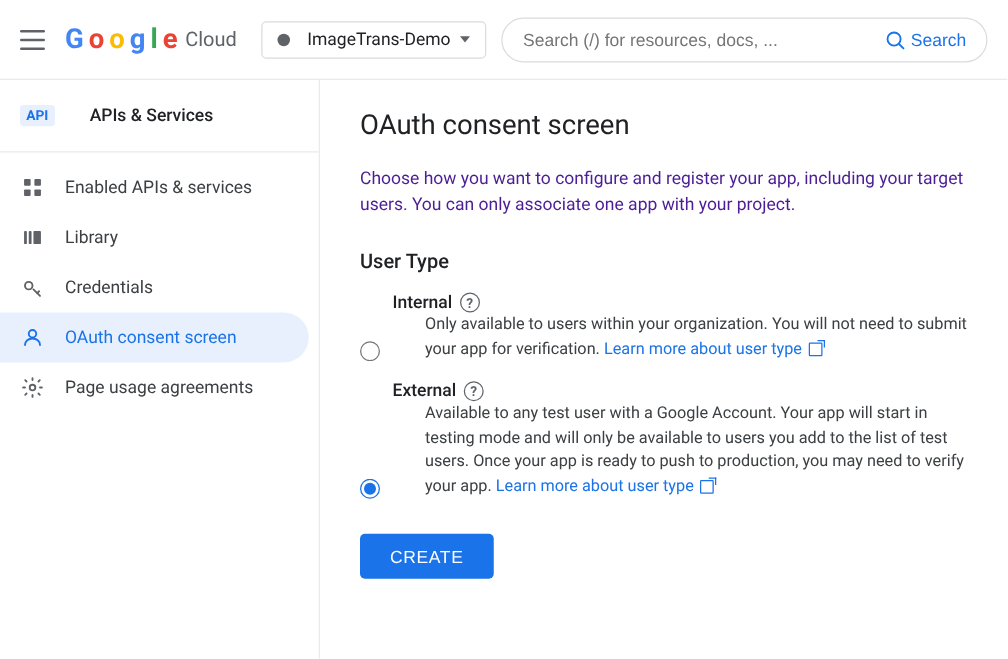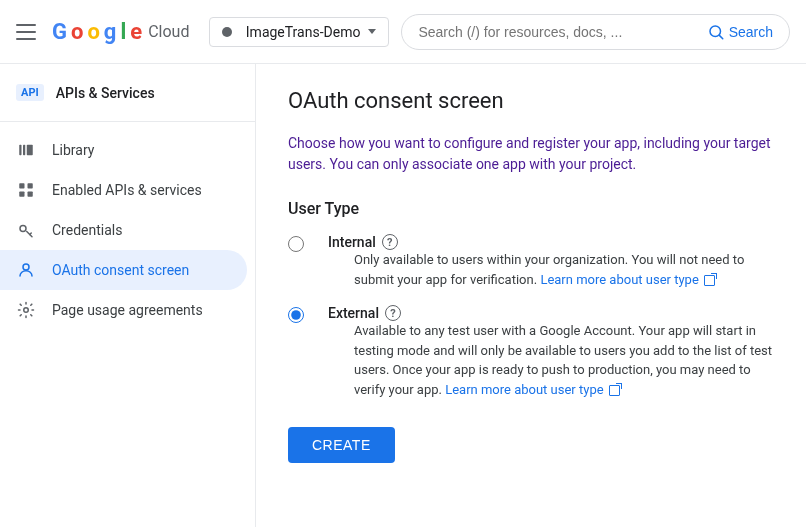--- a/index.html
+++ b/index.html
@@ -77,21 +77,21 @@
     
     .sidebar {
       width: 256px;
       flex-shrink: 0;
       border-right: 1px solid #e8eaed;
       padding-top: 8px;
       overflow-y: auto;
     }
 
     .sidebar-header {
-      display: flex; align-items: center; gap: 12px;
+      display: flex; align-items: center; gap: 28px;
       padding: 12px 16px;
       font-size: 14px; font-weight: 500; color: #202124;
     }
     .api-badge {
       background: #e8f0fe;
       color: #1a73e8;
       font-size: 11px; font-weight: 700;
       padding: 2px 5px;
       border-radius: 3px;
     }
@@ -136,21 +136,21 @@
     }
 
     .section-title {
       font-size: 16px; font-weight: 500; color: #202124;
       margin-bottom: 16px;
     }
 
     .radio-group { display: flex; flex-direction: column; gap: 4px; }
 
     .radio-option {
-      display: flex; align-items: flex-start; gap: 24px;
+      display: flex; align-items: flex-end; gap: 10px;
     }
     .radio-option input[type="radio"] {
       margin-top: 2px;
       accent-color: #1a73e8;
       width: 16px; height: 16px;
       cursor: pointer;
       flex-shrink: 0;
     }
     .radio-label-row {
       display: flex; align-items: center; gap: 6px;
@@ -253,38 +253,38 @@
   <div class="sidebar">
     <div class="sidebar-header">
       <span class="api-badge">API</span>
       <span>APIs &amp; Services</span>
     </div>
     <hr class="divider">
 
     <div class="sidebar-item">
       <div class="sidebar-icon">
         <svg width="18" height="18" viewBox="0 0 24 24" fill="none">
-          <rect x="3" y="5" width="3" height="14" rx="1" fill="#5f6368"></rect>
-          <rect x="8" y="5" width="3" height="14" rx="1" fill="#5f6368"></rect>
-          <rect x="13" y="5" width="8" height="14" rx="1" fill="#5f6368"></rect>
-        </svg>
-      </div>
-      <span>Library</span>
-    </div>
-
-    <div class="sidebar-item">
-      <div class="sidebar-icon">
-        <svg width="18" height="18" viewBox="0 0 24 24" fill="none">
           <rect x="3" y="3" width="7" height="7" rx="1" fill="#5f6368"></rect>
           <rect x="14" y="3" width="7" height="7" rx="1" fill="#5f6368"></rect>
           <rect x="3" y="14" width="7" height="7" rx="1" fill="#5f6368"></rect>
           <rect x="14" y="14" width="7" height="7" rx="1" fill="#5f6368"></rect>
         </svg>
       </div>
       <span>Enabled APIs &amp; services</span>
+    </div>
+
+    <div class="sidebar-item">
+      <div class="sidebar-icon">
+        <svg width="18" height="18" viewBox="0 0 24 24" fill="none">
+          <rect x="3" y="5" width="3" height="14" rx="1" fill="#5f6368"></rect>
+          <rect x="8" y="5" width="3" height="14" rx="1" fill="#5f6368"></rect>
+          <rect x="13" y="5" width="8" height="14" rx="1" fill="#5f6368"></rect>
+        </svg>
+      </div>
+      <span>Library</span>
     </div>
 
     <div class="sidebar-item">
       <div class="sidebar-icon">
         <svg width="18" height="18" viewBox="0 0 24 24" fill="#5f6368">
           <circle cx="8" cy="10" r="4" stroke="#5f6368" stroke-width="2" fill="none"></circle>
           <path d="M13 14l7 7" stroke="#5f6368" stroke-width="2" stroke-linecap="round"></path>
           <path d="M17 18l2-2" stroke="#5f6368" stroke-width="2" stroke-linecap="round"></path>
         </svg>
       </div>

